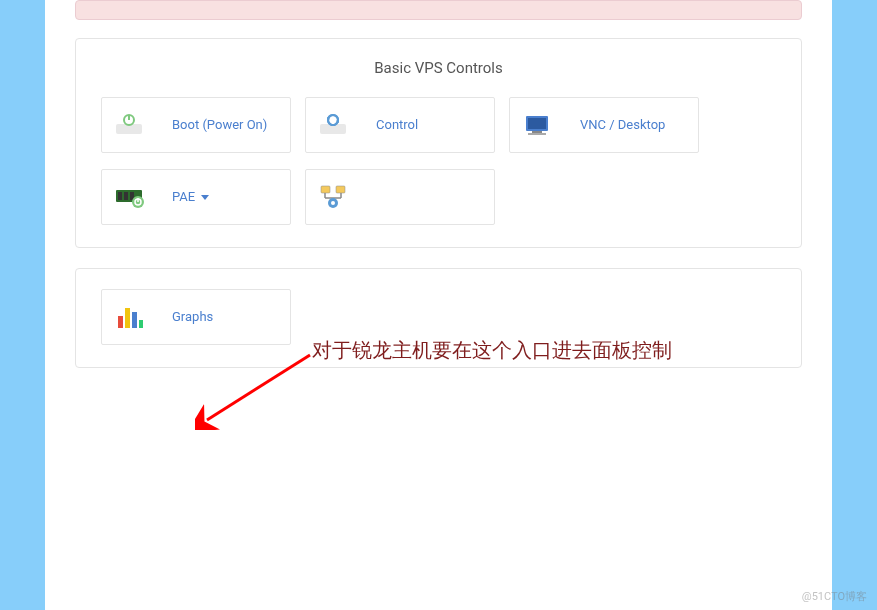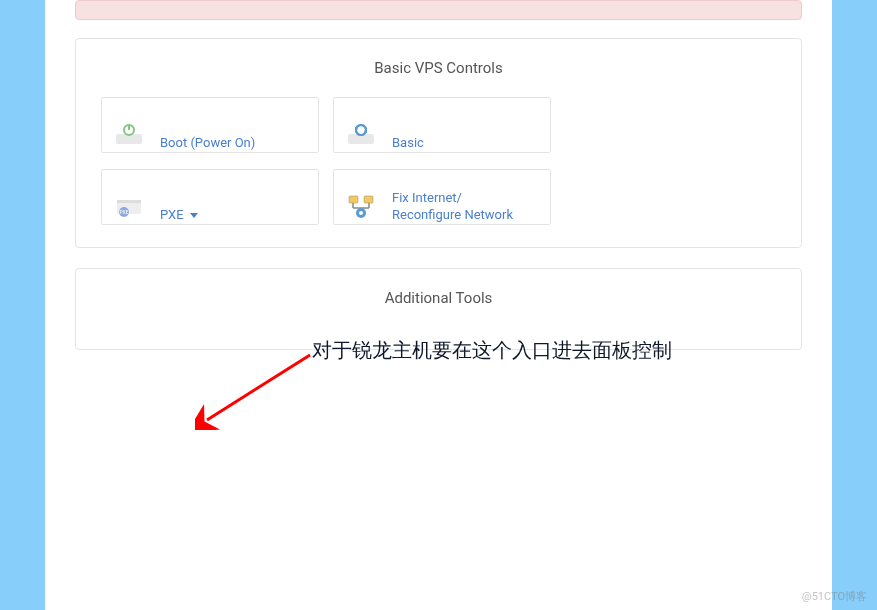--- a/index.html
+++ b/index.html
@@ -37,30 +37,31 @@
       color: #555;
       margin-bottom: 20px;
       font-weight: 400;
     }
     .tile-grid {
       display: flex;
       flex-wrap: wrap;
       gap: 16px 14px;
     }
     .tile {
-      width: 218px;
+      width: 190px;
       height: 56px;
       border: 1px solid #e4e4e4;
       border-radius: 2px;
       background: #fff;
       display: flex;
-      align-items: flex-end;
+      align-items: center;
       padding: 0 10px;
       cursor: pointer;
       font-size: 13px;
+      gap: 12px;
     }
     .tile.dropdown .caret {
       display: inline-block;
       width: 0; height: 0;
       border-left: 4px solid transparent;
       border-right: 4px solid transparent;
       border-top: 5px solid #4a7fce;
       margin-left: 6px;
       vertical-align: middle;
     }
@@ -74,21 +75,21 @@
       flex-shrink: 0;
     }
     .tile-label {
       color: #4a7fce;
       line-height: 1.3;
     }
     .annotation {
       position: absolute;
       top: 337px;
       left: 312px;
-      color: #0f172a;
+      color: #7f1d1d;
       font-size: 20px;
       font-weight: 400;
       white-space: nowrap;
     }
     .arrow-svg {
       position: absolute;
       top: 350px;
       left: 195px;
       width: 120px;
       height: 80px;
@@ -126,63 +127,85 @@
       <div class="tile">
         <span class="tile-icon">
           <svg viewBox="0 0 34 34" width="34" height="34">
             <rect x="4" y="16" width="26" height="10" rx="2" fill="#e8e8e8"></rect>
             <path d="M 12 12 A 5 5 0 1 1 12 12.1" fill="none" stroke="#5b9bd5" stroke-width="2"></path>
             <path d="M 22 12 A 5 5 0 1 1 22 11.9" fill="none" stroke="#5b9bd5" stroke-width="2"></path>
             <polygon points="11,9 14,11 11,13" fill="#5b9bd5"></polygon>
             <polygon points="23,15 20,13 23,11" fill="#5b9bd5"></polygon>
           </svg>
         </span>
-        <span class="tile-label">Basic</span>
-      </div>
-
-
-
+        <span class="tile-label">Control</span>
+      </div>
+
+
+      <div class="tile">
+        <span class="tile-icon">
+          <svg viewBox="0 0 34 34" width="34" height="34">
+            <rect x="6" y="8" width="22" height="15" rx="1" fill="#4a7fce"></rect>
+            <rect x="8" y="10" width="18" height="11" fill="#2c5aa0"></rect>
+            <rect x="12" y="23" width="10" height="2" fill="#888"></rect>
+            <rect x="8" y="25" width="18" height="2" fill="#aaa"></rect>
+          </svg>
+        </span>
+        <span class="tile-label">VNC / Desktop</span>
+      </div>
 
       <div class="tile dropdown">
         <span class="tile-icon">
           <svg viewBox="0 0 34 34" width="34" height="34">
-            <rect x="5" y="10" width="24" height="14" rx="2" fill="#eee"></rect>
-            <rect x="5" y="10" width="24" height="3" fill="#ddd"></rect>
-            <circle cx="12" cy="22" r="5" fill="#8fa8d9"></circle>
-            <text x="12" y="24" font-size="5" fill="#fff" text-anchor="middle">PXE</text>
-          </svg>
-        </span>
-        <span class="tile-label"><span>PXE</span><span class="caret"></span></span>
-      </div>
+            <rect x="4" y="10" width="26" height="12" rx="1" fill="#2d6b2d"></rect>
+            <rect x="6" y="12" width="4" height="8" fill="#333"></rect>
+            <rect x="12" y="12" width="4" height="8" fill="#333"></rect>
+            <rect x="18" y="12" width="4" height="8" fill="#333"></rect>
+            <circle cx="26" cy="22" r="6" fill="#7fc97f"></circle>
+            <circle cx="26" cy="22" r="3" fill="none" stroke="#fff" stroke-width="1.5"></circle>
+            <line x1="26" y1="18" x2="26" y2="22" stroke="#fff" stroke-width="1.5"></line>
+          </svg>
+        </span>
+        <span class="tile-label"><span>PAE</span><span class="caret"></span></span>
+      </div>
+
 
       <div class="tile">
         <span class="tile-icon">
           <svg viewBox="0 0 34 34" width="34" height="34">
             <rect x="5" y="6" width="9" height="7" rx="1" fill="#f4c95d" stroke="#888" stroke-width="0.5"></rect>
             <rect x="20" y="6" width="9" height="7" rx="1" fill="#f4c95d" stroke="#888" stroke-width="0.5"></rect>
             <line x1="9" y1="13" x2="9" y2="18" stroke="#888" stroke-width="1.5"></line>
             <line x1="25" y1="13" x2="25" y2="18" stroke="#888" stroke-width="1.5"></line>
             <line x1="9" y1="18" x2="25" y2="18" stroke="#888" stroke-width="1.5"></line>
             <circle cx="17" cy="23" r="5" fill="#5b9bd5"></circle>
             <circle cx="17" cy="23" r="2" fill="#fff"></circle>
           </svg>
         </span>
-        <span class="tile-label" style="white-space:pre-line">Fix Internet/
-Reconfigure Network</span>
       </div>
 
     </div>
   </div>
 
   <div class="panel">
-    <div class="panel-title">Additional Tools</div>
     <div class="tile-grid">
 
 
 
+      <div class="tile">
+        <span class="tile-icon">
+          <svg viewBox="0 0 34 34" width="34" height="34">
+            <rect x="6" y="16" width="5" height="12" fill="#e74c3c"></rect>
+            <rect x="13" y="8" width="5" height="20" fill="#f1c40f"></rect>
+            <rect x="20" y="12" width="5" height="16" fill="#4a7fce"></rect>
+            <rect x="27" y="20" width="4" height="8" fill="#2ecc71"></rect>
+          </svg>
+        </span>
+        <span class="tile-label">Graphs</span>
+      </div>
 
 
     </div>
   </div>
 </div>
 
 <div class="annotation">对于锐龙主机要在这个入口进去面板控制</div>
 
 <svg class="arrow-svg" viewBox="0 0 120 80">
   <defs>

